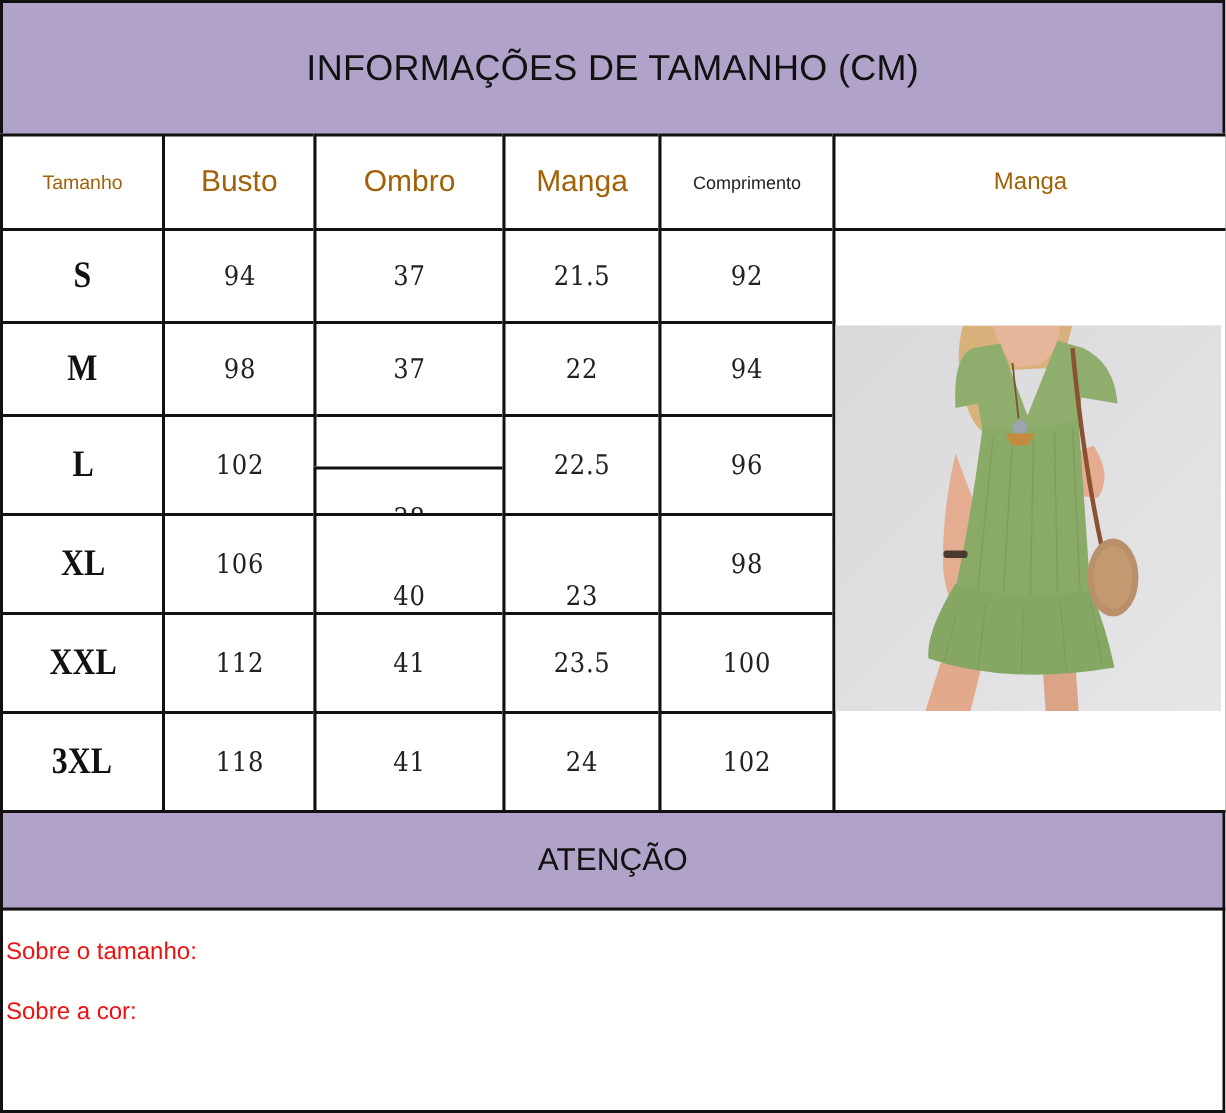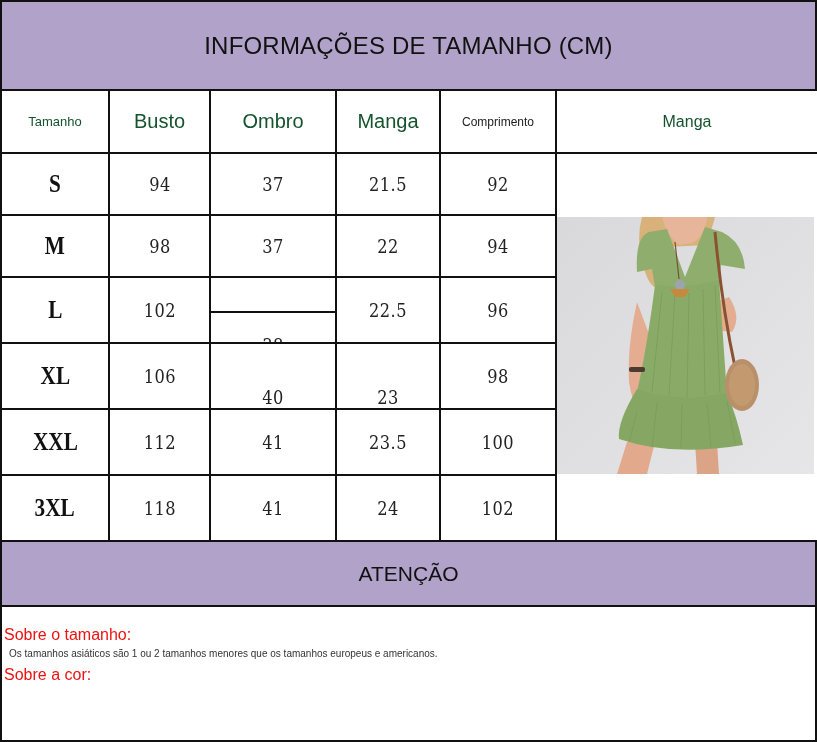--- a/index.html
+++ b/index.html
@@ -5,21 +5,21 @@
     * { box-sizing: border-box; margin: 0; padding: 0; }
     html, body { width: 817px; height: 742px; background: #ffffff; overflow: hidden; }
     body { position: relative; font-family: "Liberation Sans", sans-serif; color: #111; }
     .banner { position: absolute; left: 0; width: 817px; background: #b1a2c9; border: 2px solid #111; display: flex; align-items: center; justify-content: center; }
     .banner.title { top: 0; height: 91px; }
     .banner.title span { font-size: 24px; letter-spacing: 0.2px; color: #111; }
     .banner.attn { top: 540px; height: 67px; }
     .banner.attn span { font-size: 21px; color: #111; }
     .grid { position: absolute; left: 0; top: 89px; }
     .cell { position: absolute; border: 2px solid #111; margin: 0; display: flex; align-items: center; justify-content: center; background: #fff; }
-    .hdr { font-family: "Liberation Sans", sans-serif; color: #14532d; }
+    .hdr { font-family: "Liberation Sans", sans-serif; color: #a16207; }
     .h-small { font-size: 13px; }
     .h-big { font-size: 20px; }
     .h-comp { font-size: 12px; color: #222; }
     .h-foto { font-size: 16px; }
     .size { font-family: "Liberation Serif", serif; font-size: 25px; font-weight: bold; transform: scaleX(0.85); }
     .val { font-family: "DejaVu Serif", serif; font-size: 18px; color: #222; transform: scaleX(0.9); letter-spacing: 0.5px; }
     .photo { position: absolute; left: 557px; top: 217px; width: 257px; height: 257px; overflow: hidden; background: #dcdcde; }
     .notes { position: absolute; left: 0; top: 605px; width: 817px; height: 137px; border: 2px solid #111; border-top: none; }
     .note-label { position: absolute; left: 2px; font-size: 16px; color: #ee1111; }
     .note-text { position: absolute; left: 7px; font-size: 10px; color: #333; }
@@ -196,15 +196,14 @@
     <rect x="72" y="150" width="16" height="5" rx="2" fill="#4a3a30"></rect>
   </svg>
 </div>
 
 <div class="banner attn">
   <span>ATENÇÃO</span>
 </div>
 
 <div class="notes">
   <div class="note-label" style="top:21px">Sobre o tamanho:</div>
-  <div class="note-text" style="top:43px">Os tamanhos asiáticos são 1 ou 2 tamanhos menores que os tamanhos europeus e americanos.</div>
   <div class="note-label" style="top:61px">Sobre a cor:</div>
 </div>
 
 </body></html>

